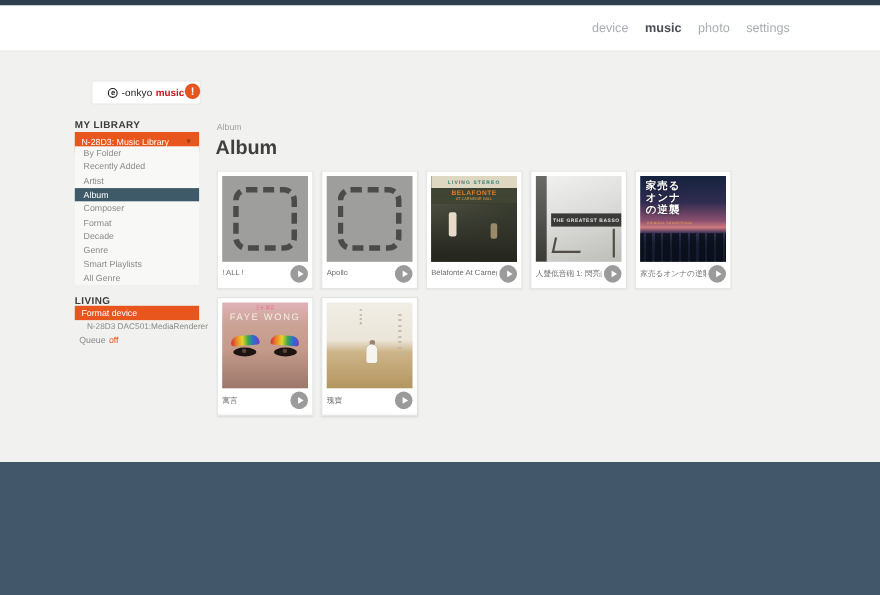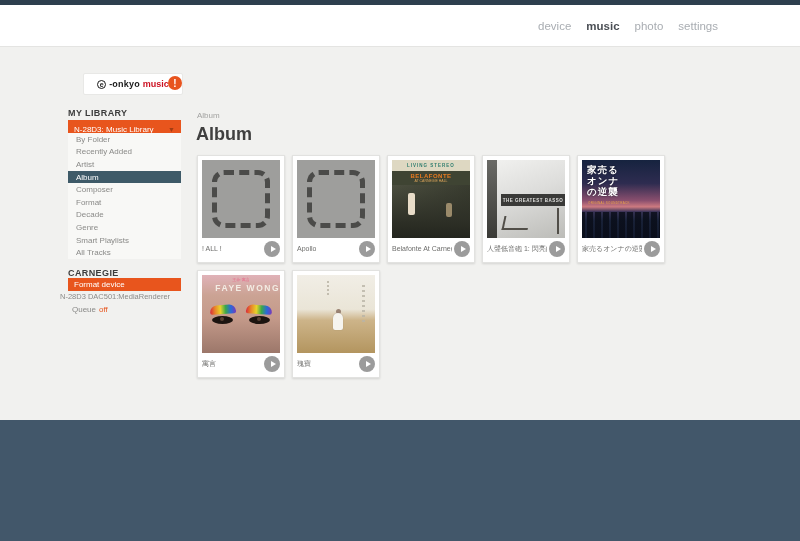--- a/index.html
+++ b/index.html
@@ -15,37 +15,37 @@
   .brand { position:absolute; left:68px; top:9px; display:flex; align-items:center; gap:6px; }
   .brand-text { font-size:21px; color:#8a8d90; letter-spacing:0.5px; }
   .brand-tm { font-size:7px; color:#b5b8ba; vertical-align:top; position:relative; top:-7px; }
   .nav { position:absolute; right:82px; top:0; height:42px; display:flex; align-items:center; gap:15px; }
   .nav span { font-size:11.5px; color:#a9adb2; cursor:pointer; }
   .nav span.active { color:#4a4e54; font-weight:bold; }
 
   
   .onkyo-badge { position:absolute; left:83px; top:73px; width:100px; height:22px; background:#ffffff; border:1px solid #e8e8e6; border-radius:2px; display:flex; align-items:center; justify-content:center; gap:3px; }
   .onkyo-e { display:inline-flex; align-items:center; justify-content:center; width:9px; height:9px; border:1px solid #1a1a1a; border-radius:50%; font-size:7px; font-weight:bold; color:#1a1a1a; }
-  .onkyo-name { font-size:9px; font-weight:bold; color:#1a1a1a; letter-spacing:0.2px; }
+  .onkyo-name { font-size:9px; font-weight:normal; color:#1a1a1a; letter-spacing:0.2px; }
   .onkyo-music { font-size:9px; font-weight:bold; color:#cc1122; }
   .warn-icon { position:absolute; left:168px; top:76px; width:14px; height:14px; border-radius:50%; background:#e8541e; color:#ffffff; font-size:10px; font-weight:bold; display:flex; align-items:center; justify-content:center; }
 
   .section-title { position:absolute; left:68px; font-size:9px; font-weight:bold; color:#3c3c3c; letter-spacing:0.4px; }
   .lib-title { top:108px;text-align:center; }
   .dev-title { top:268px; }
 
   .lib-select { position:absolute; left:68px; top:120px; width:113px; height:19px; background:#e8551d; color:#ffffff; font-size:8px; display:flex; align-items:center; padding:0 6px; cursor:pointer; }
   .lib-select .caret { margin-left:auto; font-size:7px; color:#a33c12; }
 
   .lib-panel { position:absolute; left:68px; top:133px; width:113px; background:#f8f8f6; }
   .lib-item { height:12.6px; display:flex; align-items:center; padding-left:8px; font-size:8px; color:#8a8a88; cursor:pointer; }
   .lib-item.selected { background:#3e5a68; color:#ffffff; }
 
   .dev-selected { position:absolute; left:68px; top:278px; width:113px; height:13px; background:#e8551d; color:#ffffff; font-size:8px; display:flex; align-items:center; padding:0 6px; cursor:pointer; }
-  .dev-item { position:absolute; left:60px; top:292px; font-size:7.5px; color:#8a8a88; cursor:pointer; }
+  .dev-item { position:absolute; left:79px; top:292px; font-size:7.5px; color:#8a8a88; cursor:pointer; }
   .queue-line { position:absolute; left:72px; top:305px; font-size:8px; color:#8a8a88; }
   .queue-state { color:#e8551d; margin-left:3px; cursor:pointer; }
 
   
   .breadcrumb { position:absolute; left:197px; top:111px; font-size:8px; color:#a2a2a0; }
   .page-title { position:absolute; left:196px; top:124px; font-size:18px; font-weight:bold; color:#3f3f3f; }
 
   .grid { position:absolute; left:197px; top:155px; width:480px; display:flex; flex-wrap:wrap; gap:7px; }
   .tile { width:88px; height:108px; background:#ffffff; border:1px solid #e2e2e0; box-shadow:0 1px 2px rgba(0,0,0,0.12); padding:4px; cursor:pointer; }
   .cover { width:78px; height:78px; position:relative; overflow:hidden; }
@@ -72,21 +72,21 @@
   .basso-mark { position:absolute; left:16px; bottom:8px; width:26px; height:14px; border-left:2px solid #514e48; border-bottom:2px solid #514e48; transform:skewX(-12deg); }
   .basso-mark2 { position:absolute; right:6px; bottom:4px; width:14px; height:26px; border-right:2px solid #514e48; }
 
   .cov-city { background:linear-gradient(180deg,#16233f 0%,#2e2c50 30%,#8a4f6e 52%,#cd7a80 60%,#41365a 66%,#141c30 78%,#0d1322 100%); }
   .city-sky { position:absolute; left:0; bottom:0; width:78px; height:26px; background:repeating-linear-gradient(90deg, rgba(10,14,26,0.85) 0 3px, rgba(30,40,66,0.35) 3px 5px, rgba(10,14,26,0.85) 5px 8px); }
   .city-text { position:absolute; left:5px; top:5px; color:#ffffff; font-weight:bold; font-size:9.5px; line-height:1.15; letter-spacing:1px; text-shadow:0 0 2px rgba(0,0,0,0.6); }
   .city-sub { position:absolute; left:6px; top:41px; font-size:3px; color:#e8a24a; letter-spacing:0.3px; }
 
   .cov-face { background:linear-gradient(180deg,#e0b2b8 0%,#cba394 26%,#c49a8a 55%,#9c776a 100%); }
   .face-small { position:absolute; left:0; top:2px; width:78px; text-align:center; font-size:4px; color:#e76a8a; }
-  .face-title { position:absolute; left:0; top:8px; width:78px; text-align:right; font-size:8.5px; color:#f3ece4; letter-spacing:1.5px;font-weight:bold; }
+  .face-title { position:absolute; left:0; top:8px; width:78px; text-align:center; font-size:8.5px; color:#f3ece4; letter-spacing:1.5px; }
   .brow { position:absolute; top:30px; width:26px; height:9px; border-radius:13px 13px 4px 4px; background:linear-gradient(90deg,#d92a3a,#e8872a,#e8d22a,#3aa84a,#2a6ad8,#7a3ab8); }
   .brow.l { left:8px; transform:rotate(-4deg); }
   .brow.r { right:8px; transform:rotate(4deg); }
   .eye { position:absolute; top:41px; width:21px; height:8px; border-radius:50%; background:#1c1410; }
   .eye.l { left:10px; } .eye.r { right:10px; }
   .eye::after { content:""; position:absolute; left:8px; top:1px; width:4px; height:4px; border-radius:50%; background:#5a4336; }
 
   .cov-field { background:linear-gradient(180deg,#f1eee6 0%,#eae5d7 44%,#cdb489 58%,#b3955f 100%); }
   .field-fig { position:absolute; left:36px; top:38px; width:10px; height:17px; background:#f6f4ee; border-radius:5px 5px 2px 2px; box-shadow:0 0 1px rgba(0,0,0,0.25); }
   .field-head { position:absolute; left:39px; top:34px; width:5px; height:5px; border-radius:50%; background:#9a8373; }
@@ -128,24 +128,24 @@
   <div class="lib-panel">
     <div class="lib-item">By Folder</div>
     <div class="lib-item">Recently Added</div>
     <div class="lib-item">Artist</div>
     <div class="lib-item selected">Album</div>
     <div class="lib-item">Composer</div>
     <div class="lib-item">Format</div>
     <div class="lib-item">Decade</div>
     <div class="lib-item">Genre</div>
     <div class="lib-item">Smart Playlists</div>
-    <div class="lib-item">All Tracks</div>
-  </div>
-
-  <div class="section-title dev-title">CARNEGIE</div>
+    <div class="lib-item">All Genre</div>
+  </div>
+
+  <div class="section-title dev-title">LIVING</div>
   <div class="dev-selected">Format device</div>
   <div class="dev-item">N-28D3 DAC501:MediaRenderer</div>
   <div class="queue-line">
     <span>Queue</span><span class="queue-state">off</span>
   </div>
 
   <div class="breadcrumb">Album</div>
   <div class="page-title">Album</div>
 
   <div class="grid">

